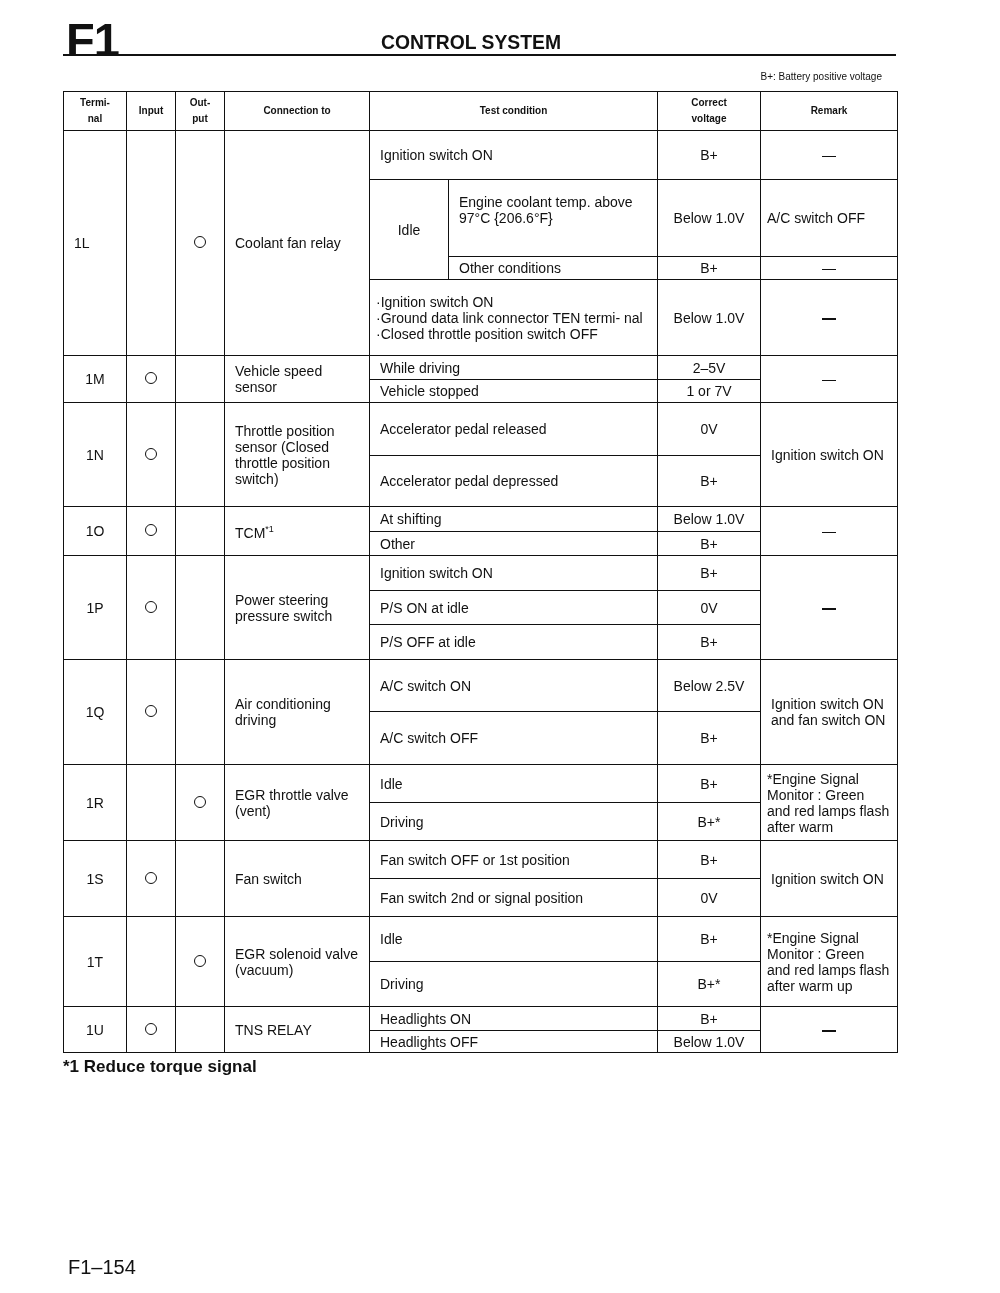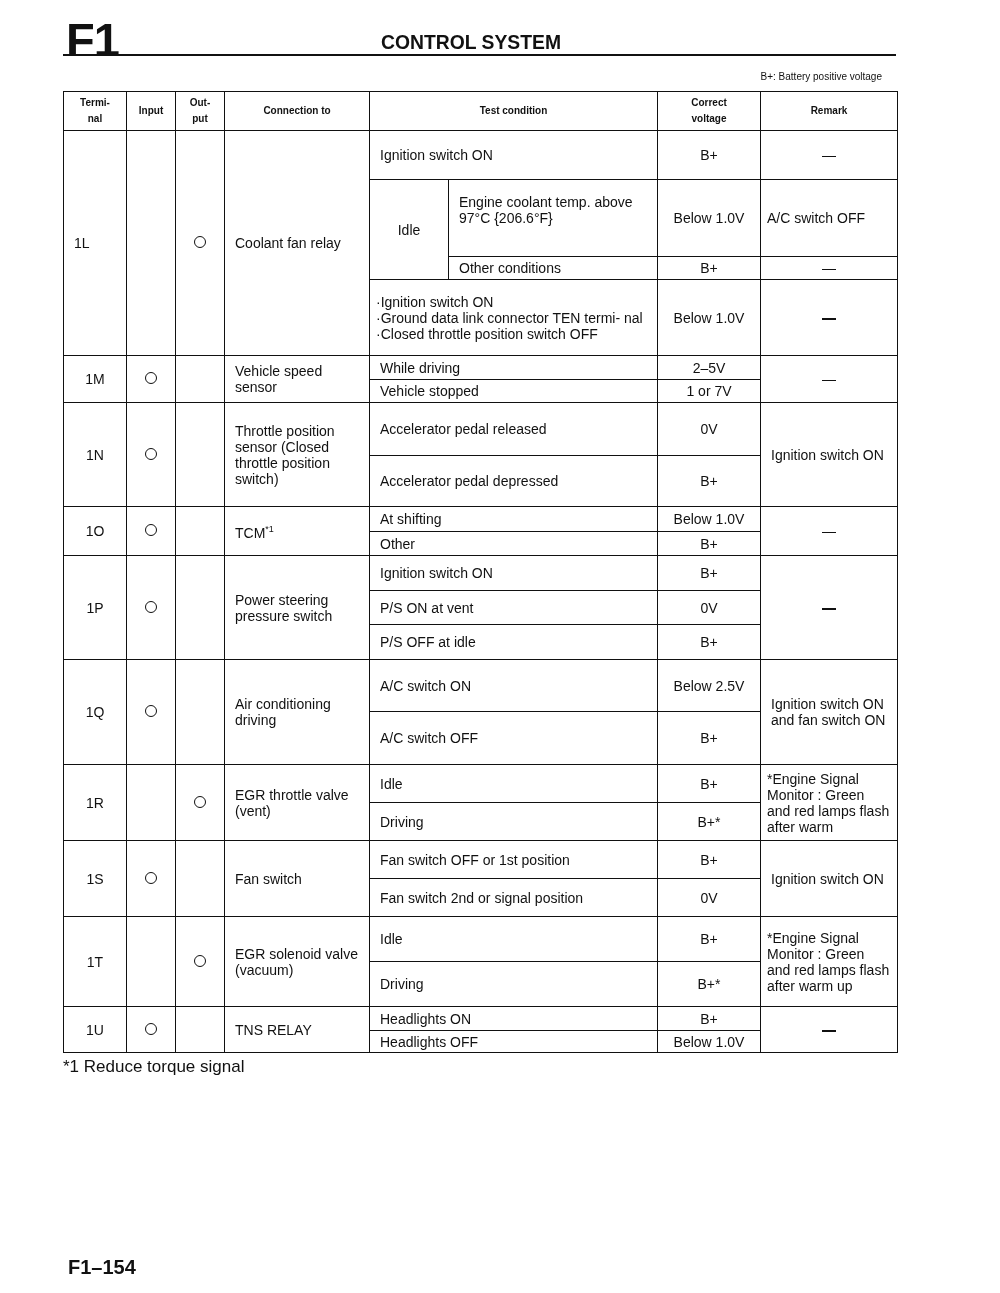--- a/index.html
+++ b/index.html
@@ -12,22 +12,22 @@
   .title-rule { position:absolute; left:63px; top:54px; width:833px; height:2px; background:#111; }
   .legend-note { position:absolute; right:118px; top:71px; font-size:10px; }
   table.spec { position:absolute; left:63px; top:91px; width:834px; border-collapse:collapse;
                table-layout:fixed; font-size:14px; }
   table.spec td, table.spec th { border:1.5px solid #111; padding:0 10px; vertical-align:middle;
                line-height:16px; }
   table.spec th { font-weight:bold; text-align:center; font-size:10px; padding:0 2px; line-height:16px; }
   .c { text-align:center; }
   .circle { display:inline-block; width:10px; height:10px; border:1.3px solid #111; border-radius:50%; }
   .dash { display:inline-block; width:14px; height:1.5px; background:#111; vertical-align:middle; }
-  .footnote { position:absolute; left:63px; top:1057px; font-size:17px; }
-  .page-number { position:absolute; left:68px; top:1256px; font-size:20px; font-weight:bold; }
+  .footnote { position:absolute; left:63px; top:1057px; font-size:17px;font-weight:bold; }
+  .page-number { position:absolute; left:68px; top:1256px; font-size:20px; font-weight:normal; }
   sup { font-size:9px; }
 </style>
 </head>
 <body>
 
 <div class="section-code">F1</div>
 <div class="page-title">CONTROL SYSTEM</div>
 <div class="title-rule"></div>
 <div class="legend-note">B+: Battery positive voltage</div>
 
@@ -128,21 +128,21 @@
   <tr style="height:35px">
     <td rowspan="3" class="c">1P</td>
     <td rowspan="3" class="c"><span class="circle"></span></td>
     <td rowspan="3"></td>
     <td rowspan="3">Power steering pressure switch</td>
     <td colspan="2">Ignition switch ON</td>
     <td class="c">B+</td>
     <td rowspan="3" class="c"><span class="dash"></span></td>
   </tr>
   <tr style="height:34px">
-    <td colspan="2">P/S ON at vent</td>
+    <td colspan="2">P/S ON at idle</td>
     <td class="c">0V</td>
   </tr>
   <tr style="height:35px">
     <td colspan="2">P/S OFF at idle</td>
     <td class="c">B+</td>
   </tr>
 
   <tr style="height:52px">
     <td rowspan="2" class="c">1Q</td>
     <td rowspan="2" class="c"><span class="circle"></span></td>

